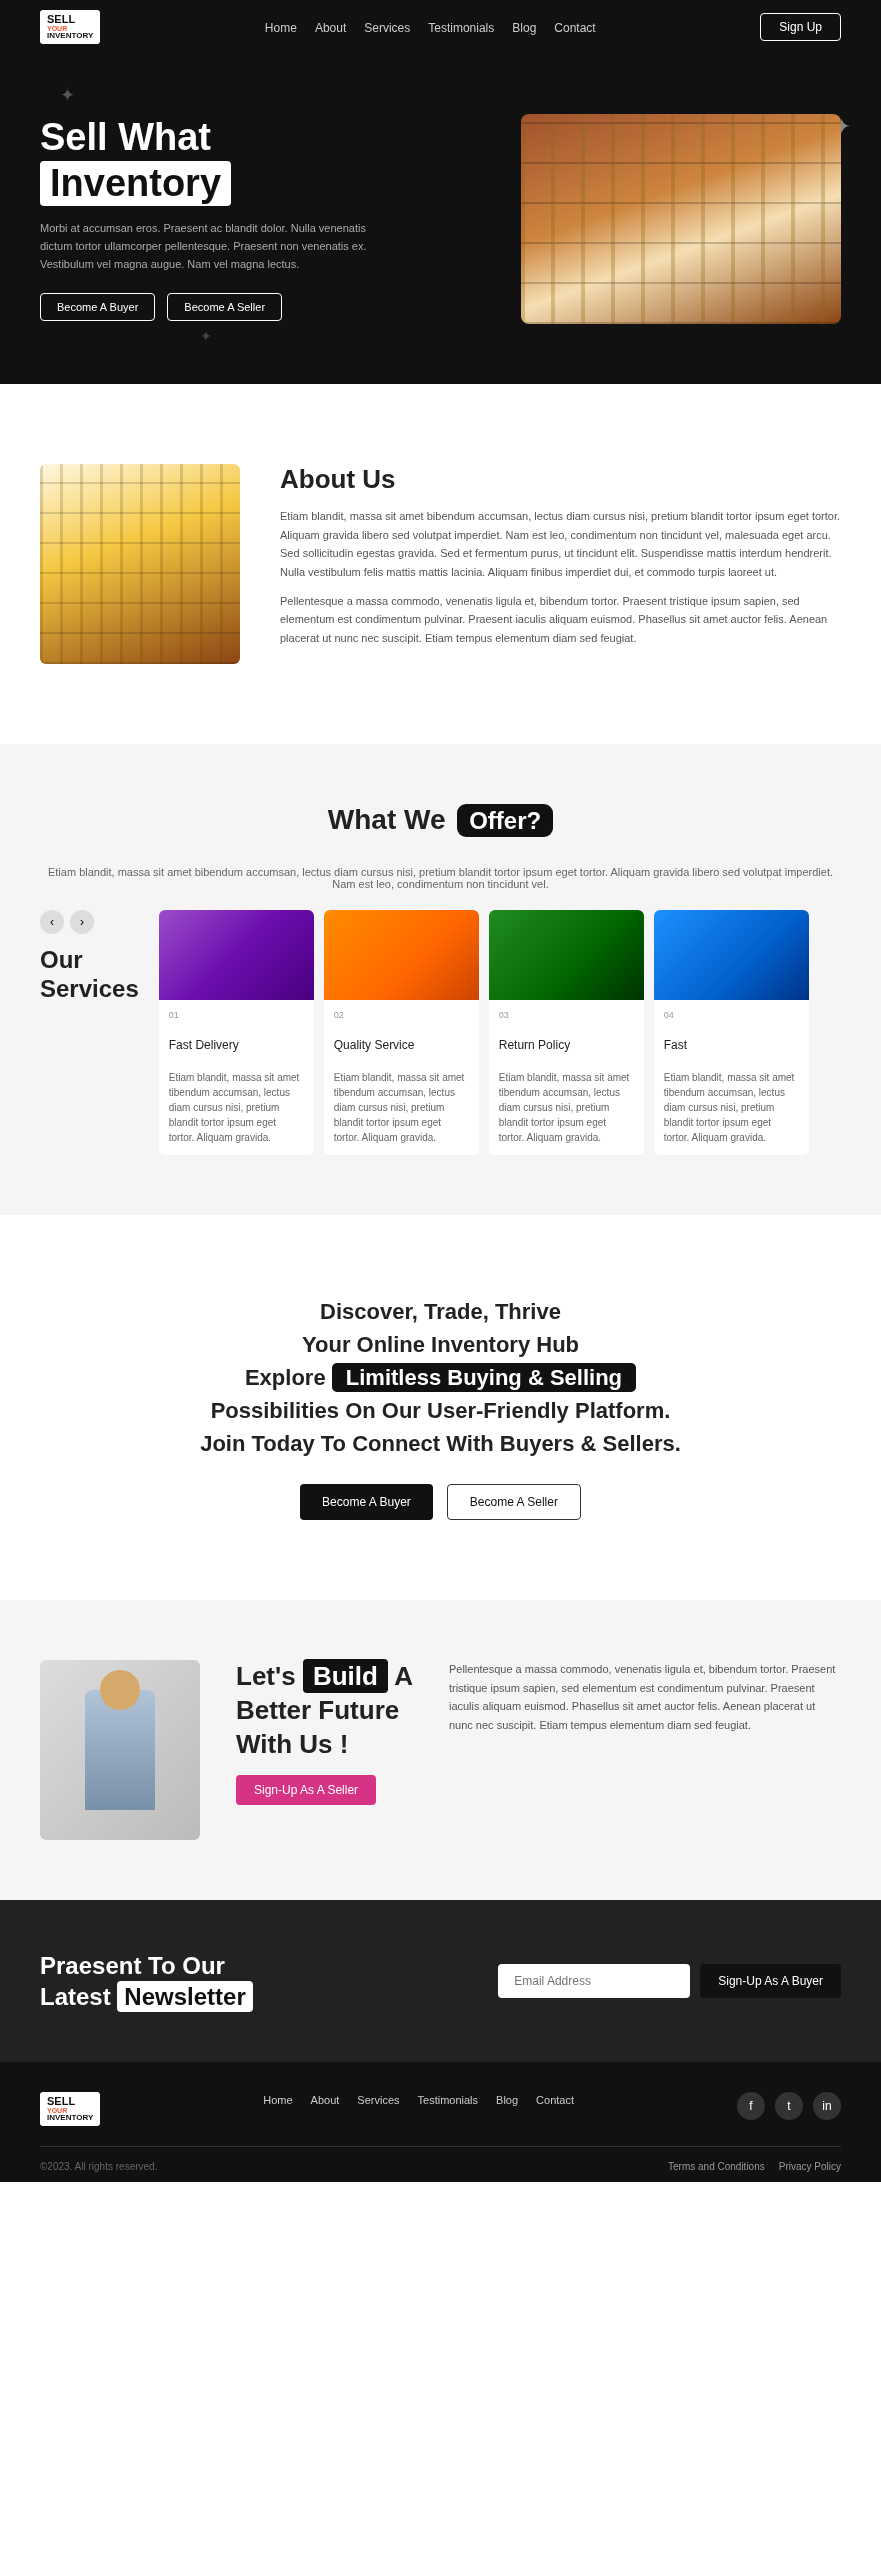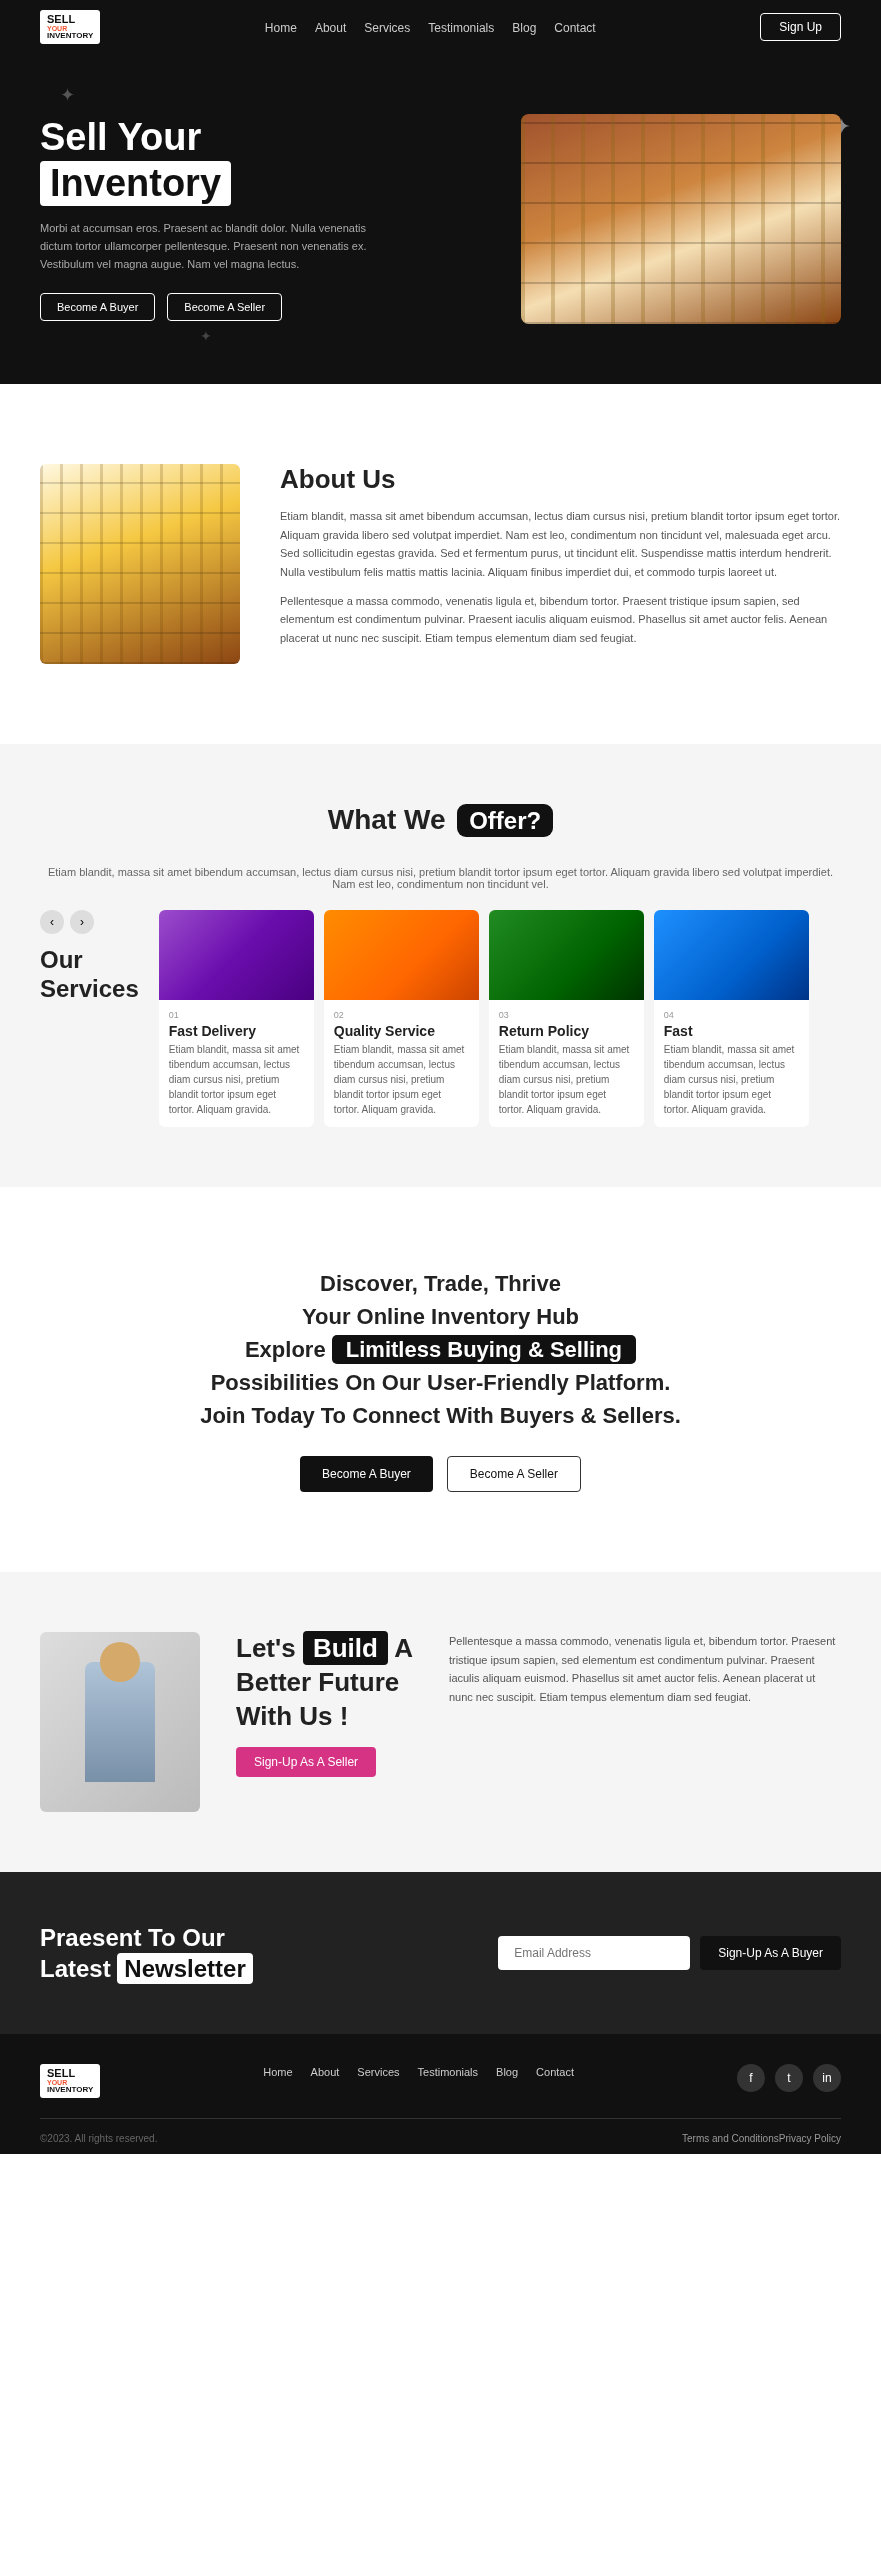--- a/index.html
+++ b/index.html
@@ -188,21 +188,21 @@
     .service-card-img {
       width: 100%;
       height: 90px;
       background: linear-gradient(135deg, #9c4dcc 0%, #6a0dad 50%, #4a0080 100%);
     }
     .service-card-img.orange { background: linear-gradient(135deg, #ff8c00 0%, #ff6600 60%, #cc4400 100%); }
     .service-card-img.green { background: linear-gradient(135deg, #228b22 0%, #006400 60%, #003300 100%); }
     .service-card-img.blue { background: linear-gradient(135deg, #1e90ff 0%, #0060cc 60%, #003388 100%); }
     .service-card-body { padding: 10px; }
     .service-card-num { font-size: 9px; color: #999; }
-    .service-card-title { font-size: 14px; font-weight: 700; margin: 3px 0; }
+    .service-card-title { font-size: 12px; font-weight: 400; margin: 18px 0; }
     .service-card-desc { font-size: 10px; color: #666; line-height: 1.5; }
 
     
     .cta-section {
       background: #fff;
       padding: 80px 40px;
       text-align: center;
     }
     .cta-section h2 {
       font-size: 22px;
@@ -369,21 +369,21 @@
       font-size: 12px;
       cursor: pointer;
       text-decoration: none;
     }
     .footer-bottom {
       display: flex;
       justify-content: space-between;
       padding-top: 14px;
     }
     .footer-copy { color: #666; font-size: 10px; }
-    .footer-legal { display: flex; }
+    .footer-legal { display: flex; gap: 14px; }
     .footer-legal a { color: #999; font-size: 10px; text-decoration: none; }
   </style>
 </head>
 <body>
 
 <nav>
   <div class="nav-logo">
     <div class="logo-box">
       <div class="logo-sell">SELL</div>
       <div class="logo-your">YOUR</div>
@@ -400,21 +400,21 @@
   </ul>
   <button class="nav-signup">Sign Up</button>
 </nav>
 
 <section class="hero">
   <div style="position:absolute;top:30px;left:60px;color:#555;font-size:18px;">✦</div>
   <div style="position:absolute;top:60px;right:30px;color:#888;font-size:22px;">✦</div>
   <div style="position:absolute;bottom:40px;left:200px;color:#444;font-size:14px;">✦</div>
   <div class="hero-left">
     <h1 class="hero-title">
-      <span>Sell Your</span><br>
+      <span>Sell What</span><br>
       <span class="hero-title-box">Inventory</span>
     </h1>
     <p class="hero-desc">Morbi at accumsan eros. Praesent ac blandit dolor. Nulla venenatis dictum tortor ullamcorper pellentesque. Praesent non venenatis ex. Vestibulum vel magna augue. Nam vel magna lectus.</p>
     <div class="hero-buttons">
       <button class="btn-outline">Become A Buyer</button>
       <button class="btn-outline">Become A Seller</button>
     </div>
   </div>
   <div class="hero-right">
     <div class="hero-img">

